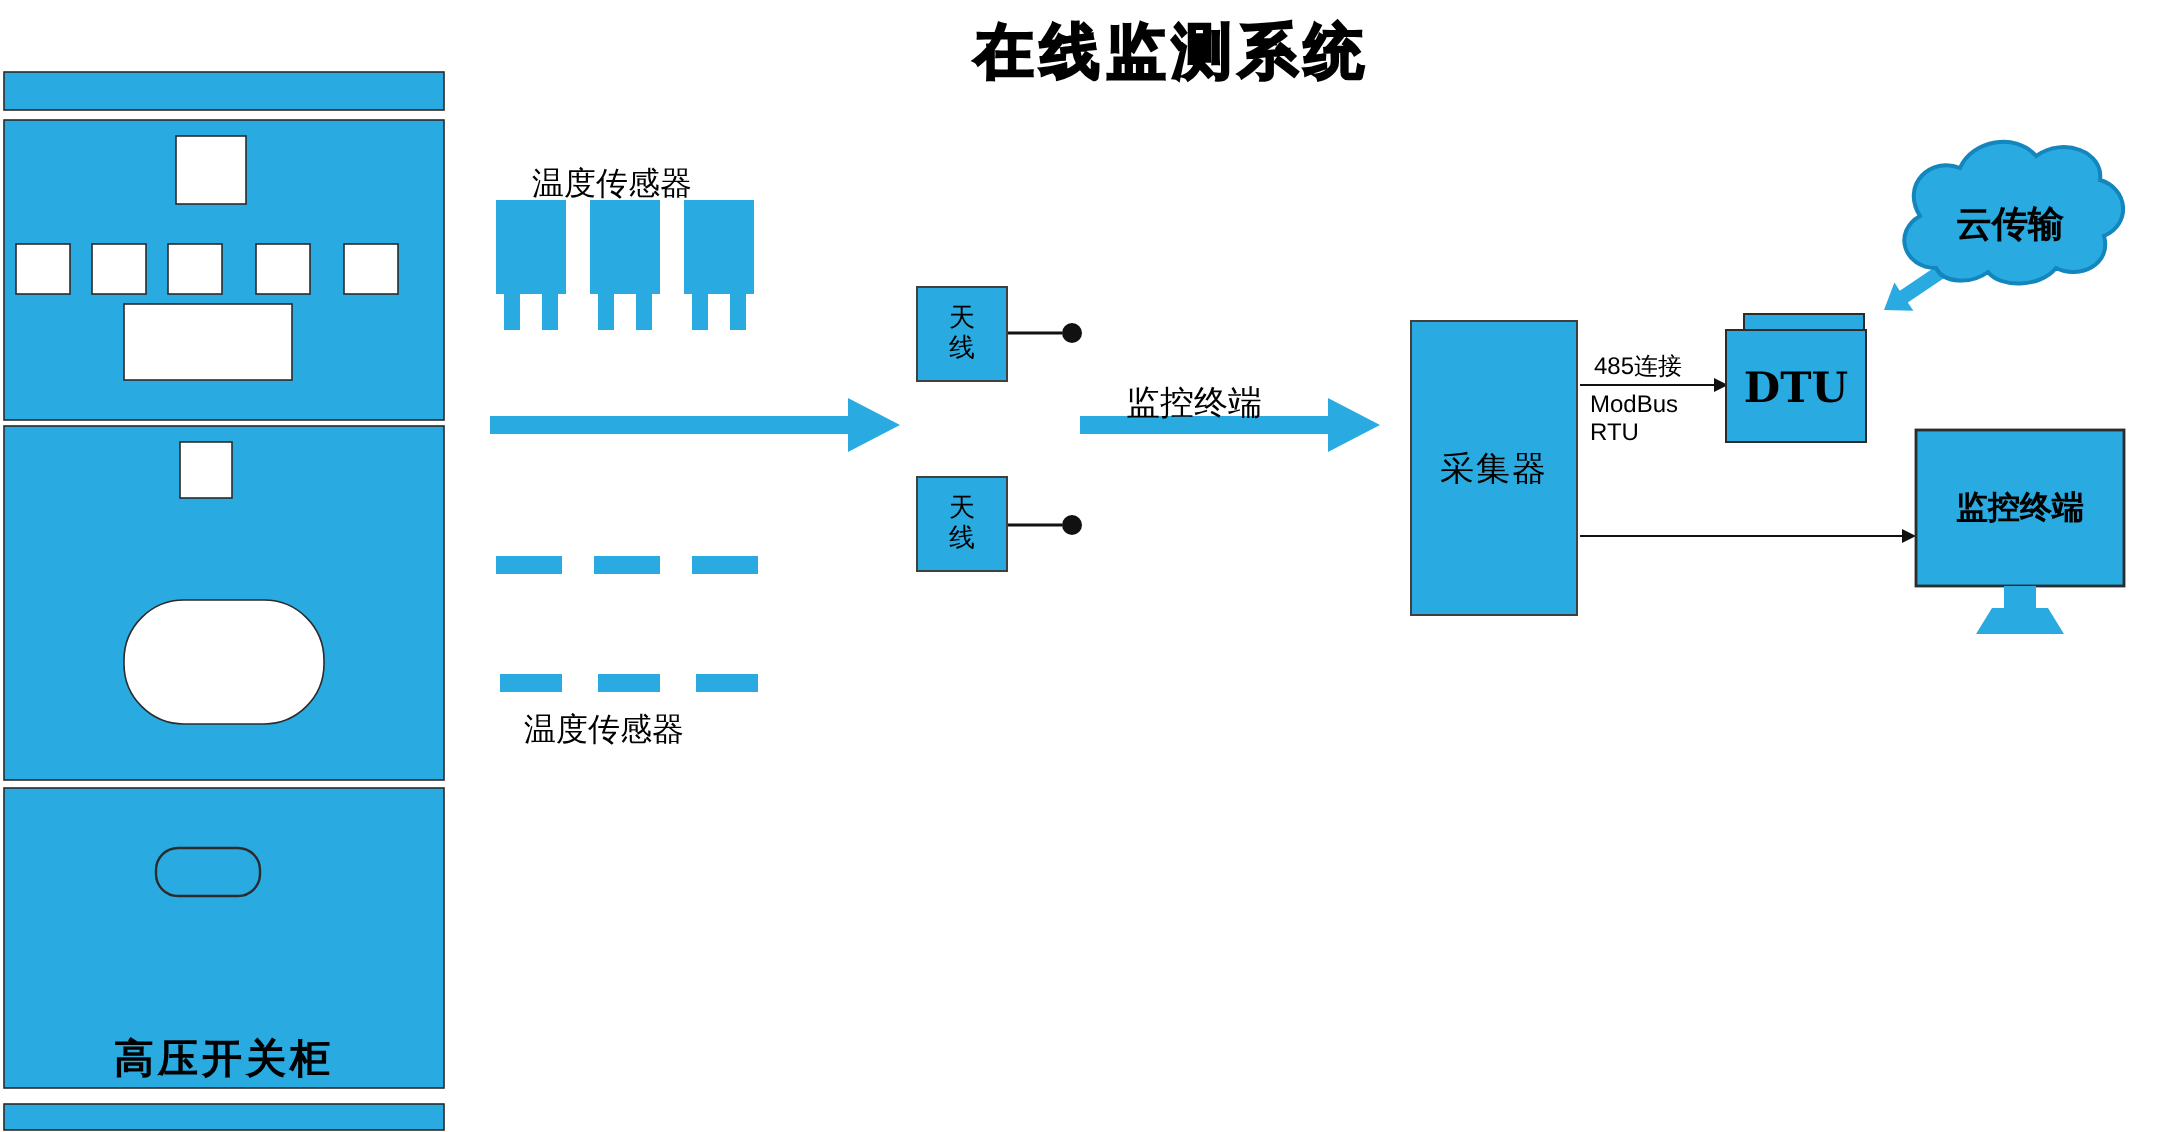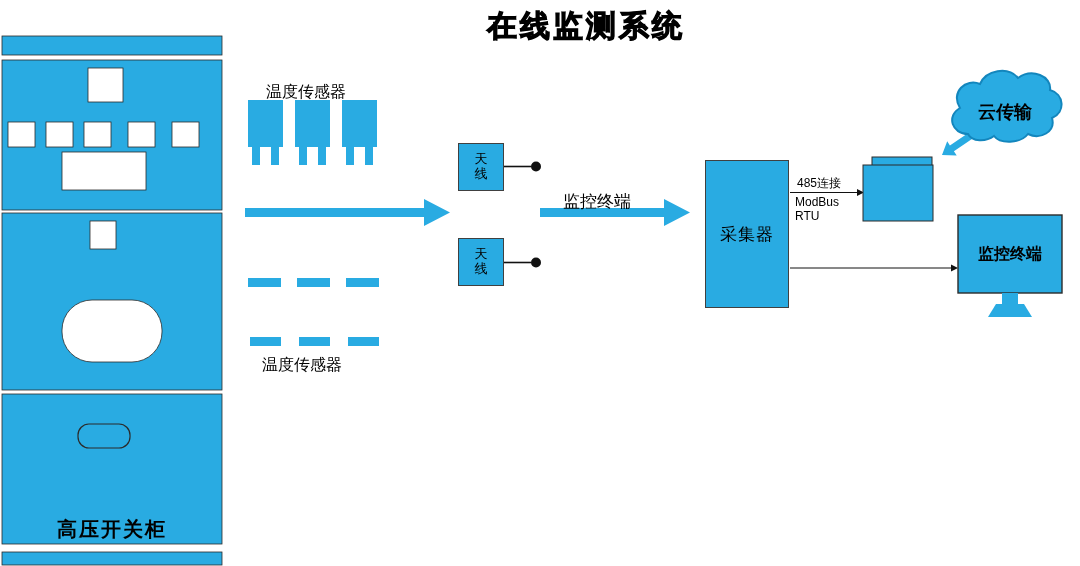--- a/index.html
+++ b/index.html
@@ -140,20 +140,21 @@
   <div class="lbl" style="left:563px;top:190px;font-size:17px;">监控终端</div>
 
   <div class="box collector">
     <span>采集器</span>
   </div>
 
   <div class="lbl small" style="left:797px;top:175px;">485连接</div>
   <div class="lbl small" style="left:795px;top:195px;">ModBus</div>
   <div class="lbl small" style="left:795px;top:209px;">RTU</div>
 
+  <div class="dtu-text">DTU</div>
 
   <div class="cloud-label">云传输</div>
 
 
   <div class="terminal-label">监控终端</div>
 
   <div class="cabinet-label">高压开关柜</div>
 
 </div>
 

